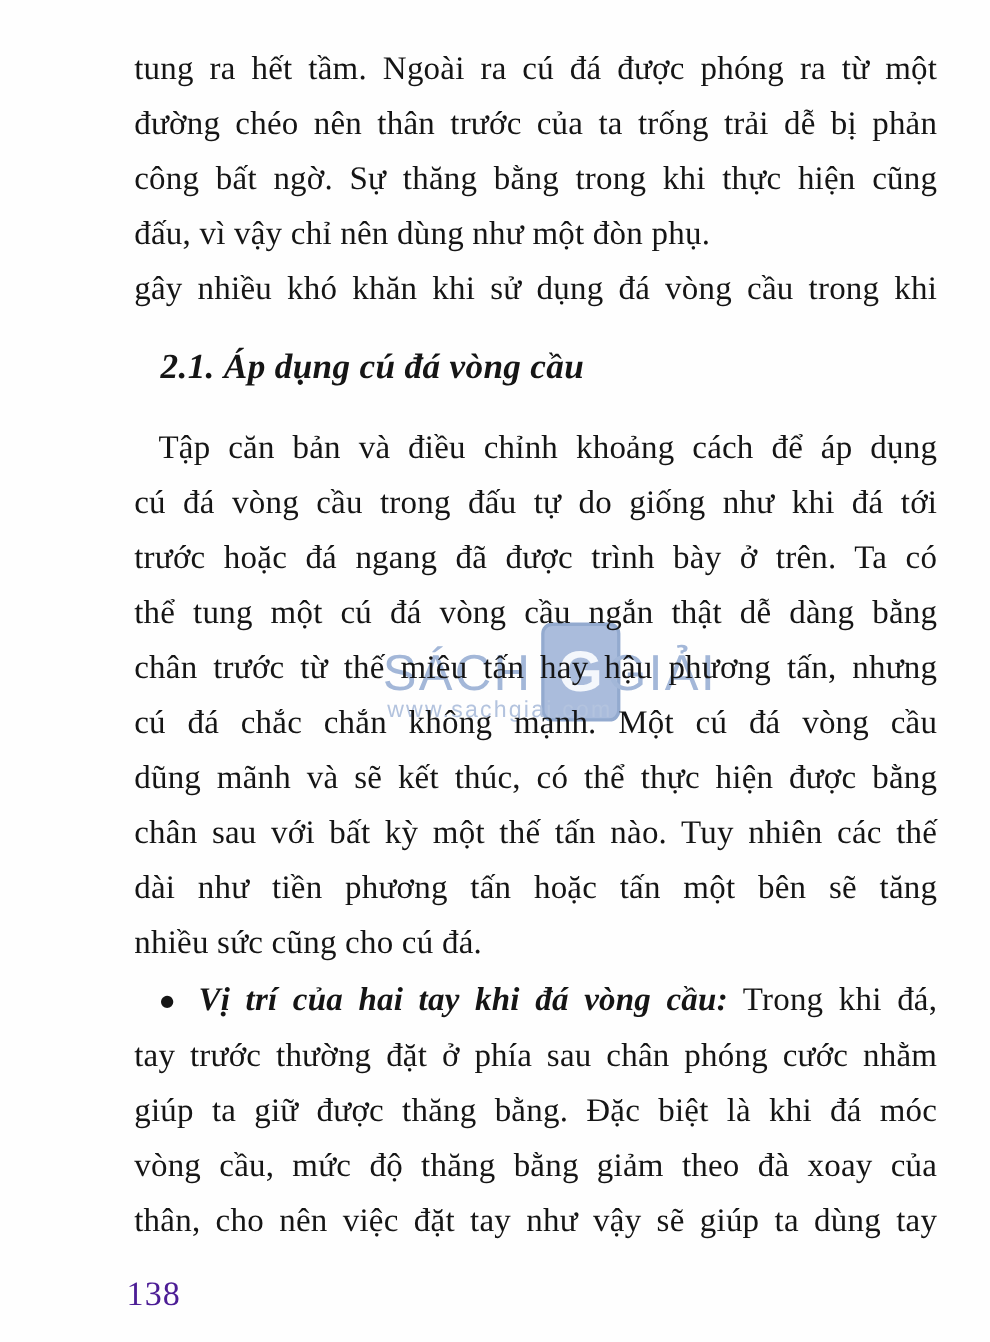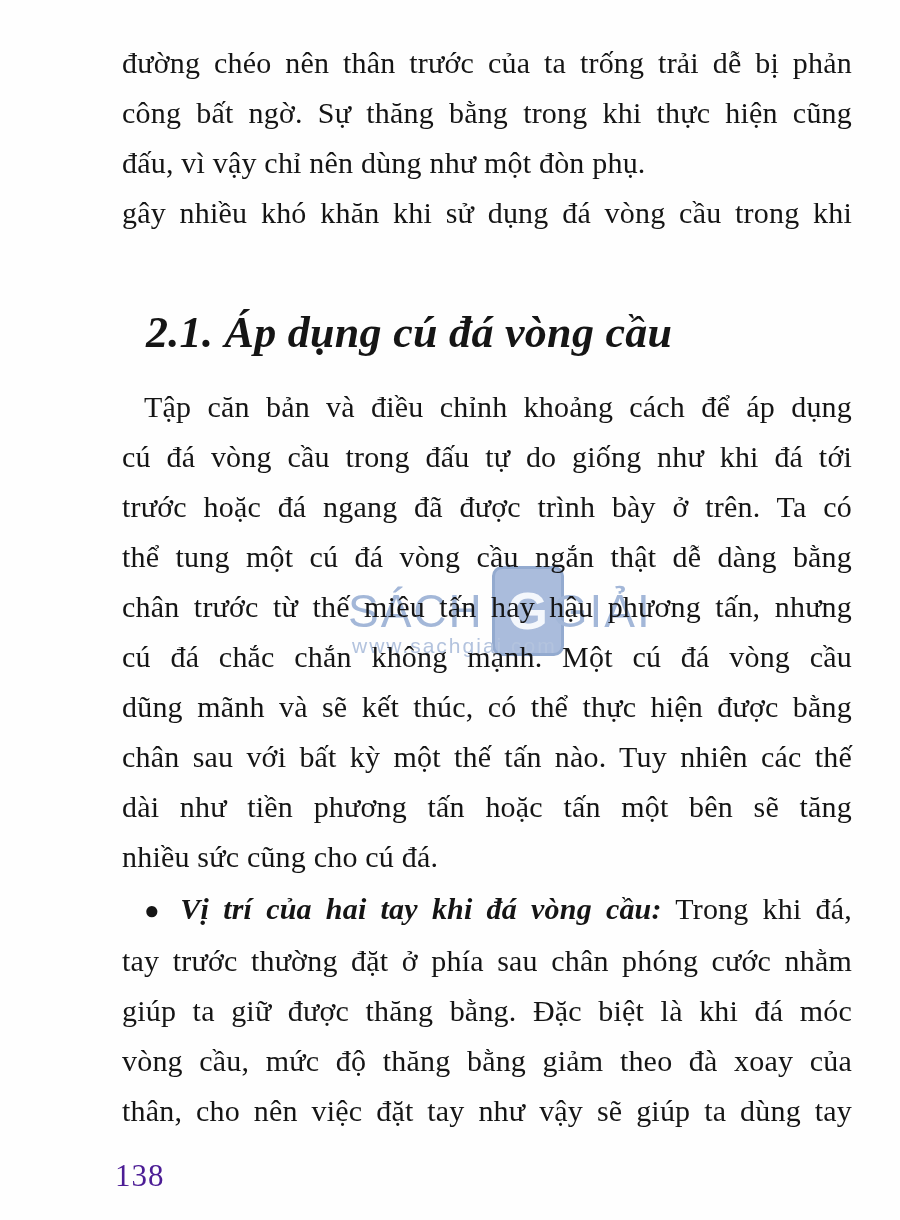--- a/index.html
+++ b/index.html
@@ -33,21 +33,21 @@
   .indent { text-indent: 22px; }
 
   #para1  { top: 38px; }
   #heading-block { top: 308px; }
   #para2  { top: 382px; }
   #bullet-para { top: 884px; }
 
   .heading {
     font-weight: bold;
     font-style: italic;
-    font-size: 44px;
+    font-size: 32px;
     text-indent: 24px;
     letter-spacing: 0.3px;
   }
   .lead-bi { font-weight: bold; font-style: italic; }
   .bullet-dot { font-size: 26px; }
 
   #page-number {
     position: absolute;
     left: 115px; top: 1158px;
     font-size: 31px;
@@ -112,20 +112,21 @@
   <div class="watermark">
     <span class="wm-word">SÁCH</span>
     <span class="wm-logo">
       <span>G</span>
     </span>
     <span class="wm-word right">GIẢI</span>
   </div>
   <div class="wm-url">www.sachgiai.com</div>
 
   <div class="textblock" id="para1">
+    <div class="line j">tung ra hết tầm. Ngoài ra cú đá được phóng ra từ một</div>
     <div class="line j">đường chéo nên thân trước của ta trống trải dễ bị phản</div>
     <div class="line j">công bất ngờ. Sự thăng bằng trong khi thực hiện cũng</div>
     <div class="line last">đấu, vì vậy chỉ nên dùng như một đòn phụ.</div>
     <div class="line j">gây nhiều khó khăn khi sử dụng đá vòng cầu trong khi</div>
   </div>
 
   <div class="textblock" id="heading-block">
     <div class="heading">2.1. Áp dụng cú đá vòng cầu</div>
   </div>
 

